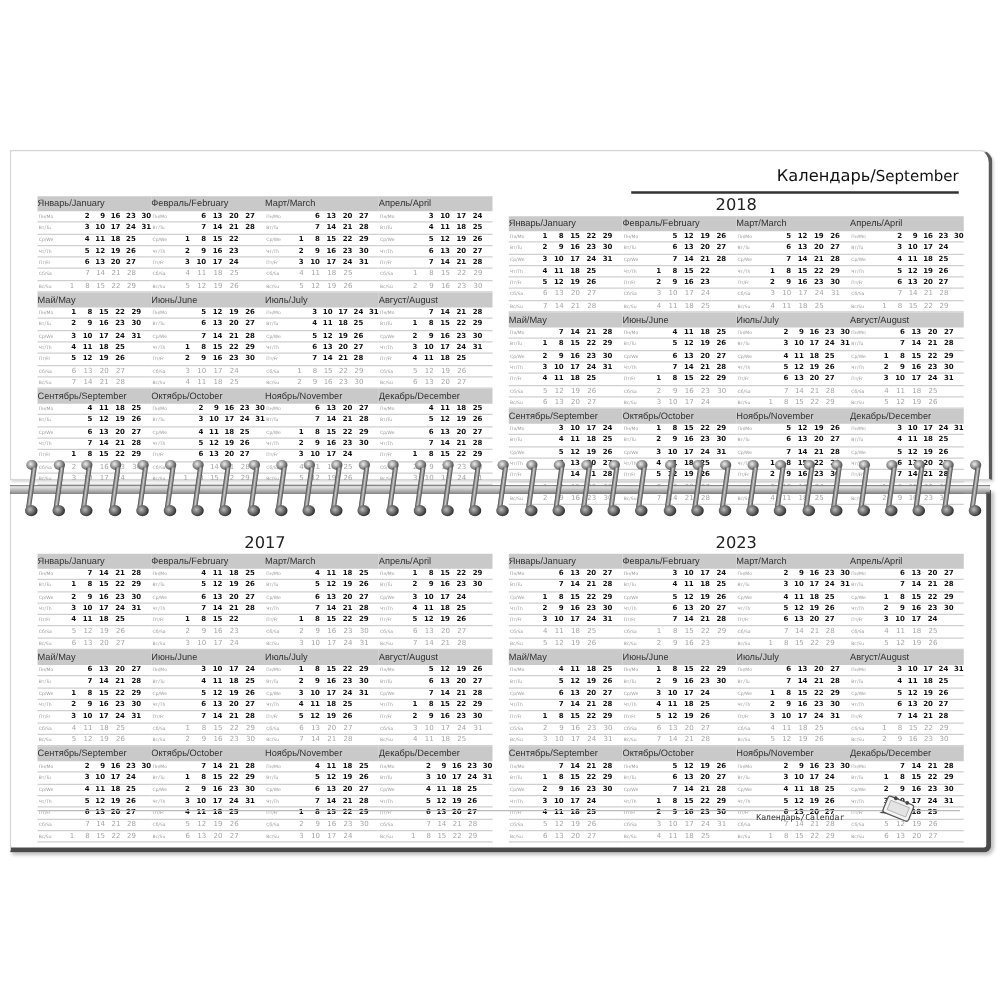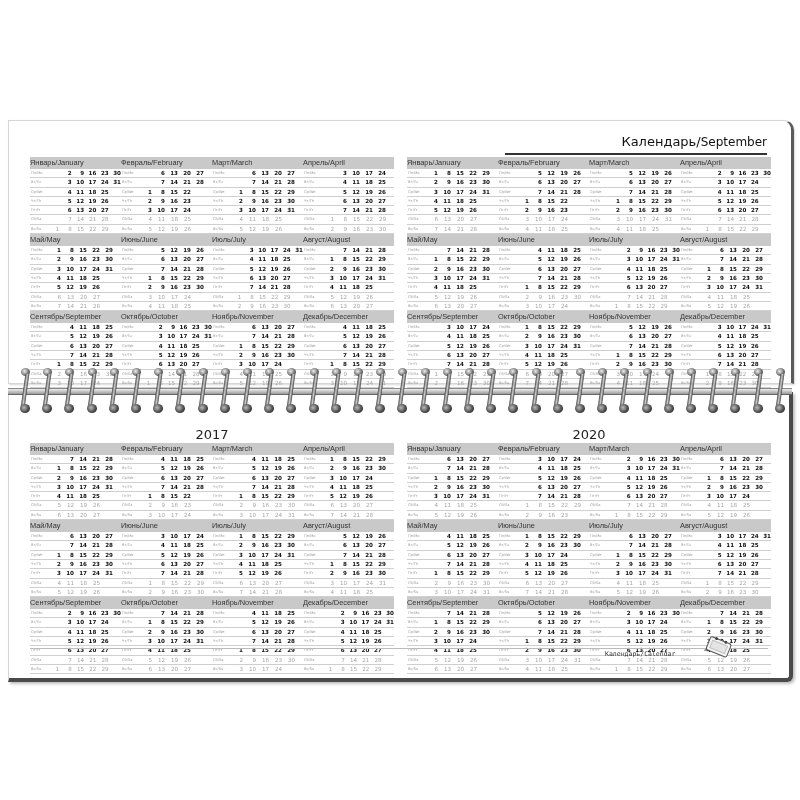--- a/index.html
+++ b/index.html
@@ -767,20 +767,21 @@
           <span class="cell first">3</span>
           <span class="cell">10</span>
           <span class="cell">17</span>
           <span class="cell">24</span>
           <span class="cell">31</span>
         </div>
       </div>
     </div>
   </div>
 <div class="year-block" id="y1" style="left:407px;top:157px;">
+    <div class="year-title">2018</div>
     <div class="months">
       <div class="month">
         <div class="mhead">Январь/January</div>
         <div class="row">
           <span class="lbl">Пн/Mo</span>
           <span class="cell first">1</span>
           <span class="cell">8</span>
           <span class="cell">15</span>
           <span class="cell">22</span>
           <span class="cell">29</span>
@@ -2227,21 +2228,21 @@
           <span class="cell">8</span>
           <span class="cell">15</span>
           <span class="cell">22</span>
           <span class="cell">29</span>
           <span class="cell"></span>
         </div>
       </div>
     </div>
   </div>
 <div class="year-block" id="y3" style="left:407px;top:427px;">
-    <div class="year-title">2020</div>
+    <div class="year-title">2023</div>
     <div class="months">
       <div class="month">
         <div class="mhead">Январь/January</div>
         <div class="row">
           <span class="lbl">Пн/Mo</span>
           <span class="cell first"></span>
           <span class="cell">6</span>
           <span class="cell">13</span>
           <span class="cell">20</span>
           <span class="cell">27</span>

